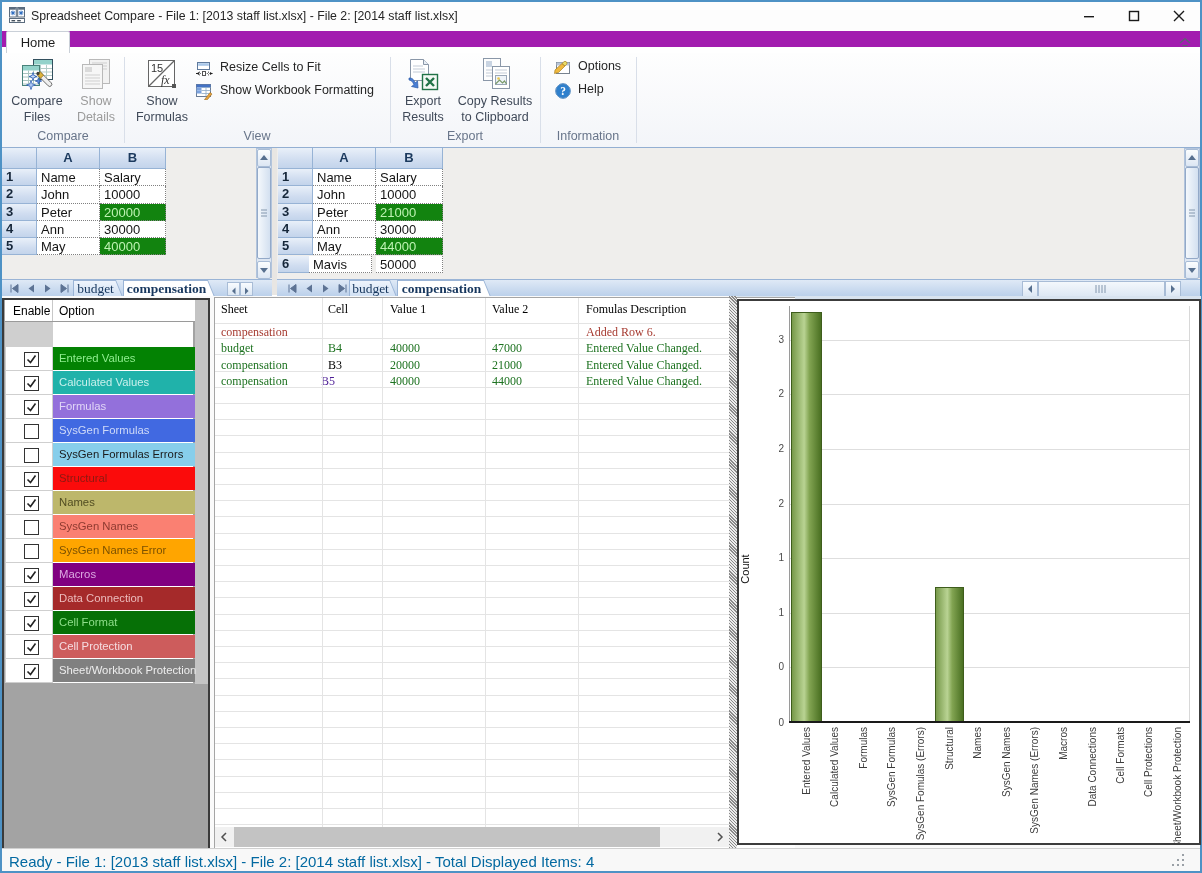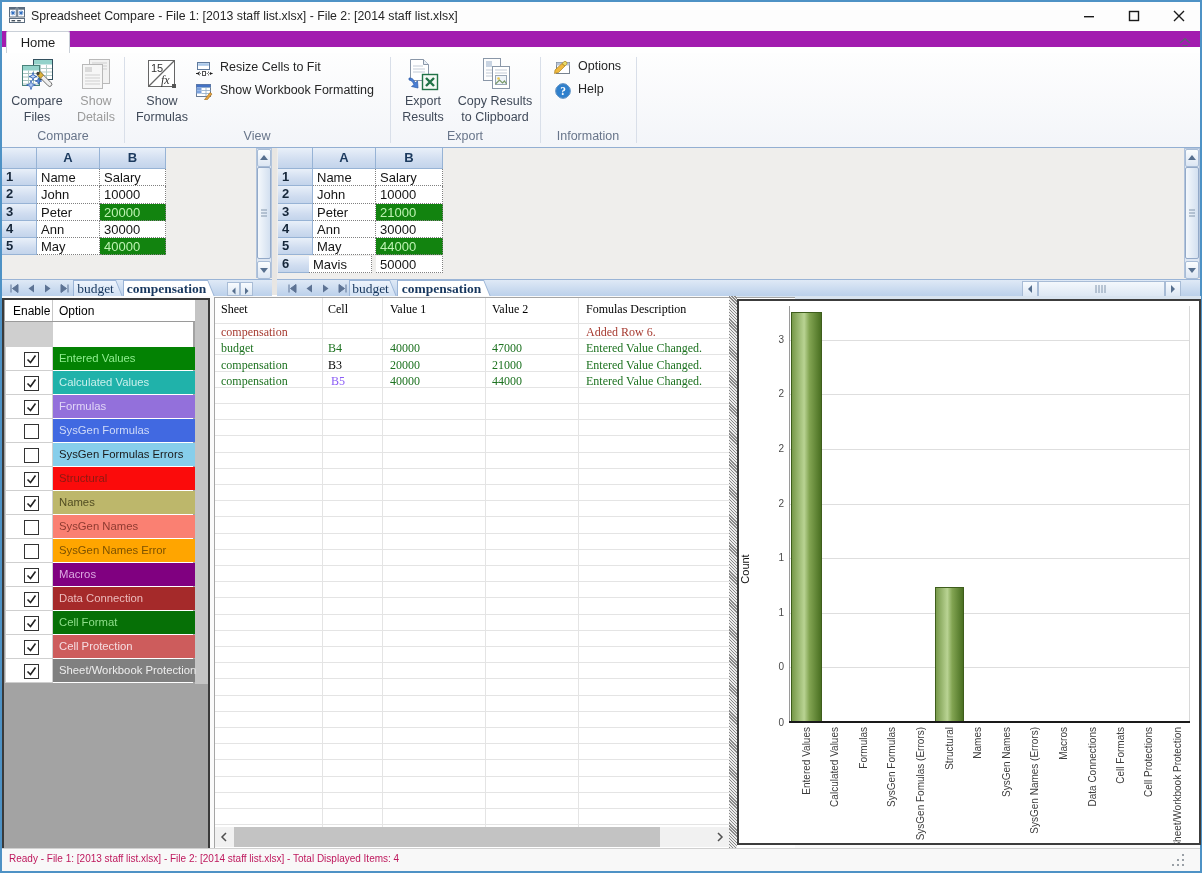--- a/index.html
+++ b/index.html
@@ -52,21 +52,21 @@
   
   #split{position:absolute;left:727px;top:0px;width:8px;height:552px;background:repeating-linear-gradient(45deg,#8a8a8a 0 1px,#ececec 1px 2.2px);}
   
   #chart{position:absolute;left:735px;top:3px;width:464px;height:546px;background:#fff;border:2px solid #3c3c3c;box-sizing:border-box;overflow:hidden;}
   .gl{position:absolute;height:1px;background:#dedede;}
   .ytick{position:absolute;font-size:10px;color:#4a4a4a;text-align:right;width:20px;left:25px;}
   .xlab{position:absolute;font-size:10px;color:#3c3c3c;white-space:nowrap;transform-origin:top right;transform:rotate(-90deg);}
   .bar{position:absolute;border:1px solid #3e5d1c;background:linear-gradient(90deg,#77994a,#b9d393 42%,#82a452 60%,#4a7022);box-sizing:border-box;}
   
   #status{position:absolute;left:0;top:846px;width:1198px;height:23px;background:#f8f8f8;border-top:1px solid #d0d0d0;box-sizing:border-box;}
-  #status span{position:absolute;left:7px;top:4px;font-size:10px;color:#be185d;white-space:nowrap;}
+  #status span{position:absolute;left:7px;top:4px;font-size:15px;color:#0369a1;white-space:nowrap;}
 </style>
 </head>
 <body>
 <div id="win">
   <div id="titlebar">
     <svg class="abs" style="left:7px;top:5px" width="16" height="16" viewBox="0 0 16 16">
       <rect x="0.5" y="0.5" width="6.8" height="9.5" fill="#fff" stroke="#5a6b7d"></rect>
       <rect x="8.7" y="0.5" width="6.8" height="9.5" fill="#fff" stroke="#5a6b7d"></rect>
       <rect x="1" y="1" width="5.8" height="1.7" fill="#5a6b7d"></rect>
       <rect x="9.2" y="1" width="5.8" height="1.7" fill="#5a6b7d"></rect>
@@ -485,21 +485,21 @@
       <div class="rcell" style="left:113px;top:43px;color:#1d7220">B4</div>
       <div class="rcell" style="left:175px;top:43px;color:#1d7220">40000</div>
       <div class="rcell" style="left:277px;top:43px;color:#1d7220">47000</div>
       <div class="rcell" style="left:371px;top:43px;color:#1d7220">Entered Value Changed.</div>
       <div class="rcell" style="left:6px;top:59.5px;color:#1d7220">compensation</div>
       <div class="rcell" style="left:113px;top:59.5px;color:#000000">B3</div>
       <div class="rcell" style="left:175px;top:59.5px;color:#1d7220">20000</div>
       <div class="rcell" style="left:277px;top:59.5px;color:#1d7220">21000</div>
       <div class="rcell" style="left:371px;top:59.5px;color:#1d7220">Entered Value Changed.</div>
       <div class="rcell" style="left:6px;top:75.5px;color:#1d7220">compensation</div>
-      <div class="rcell" style="left:116px;top:75.5px;color:#8b5cf6">B5</div>
+      <div class="rcell" style="left:106px;top:75.5px;color:#4c1d95">B5</div>
       <div class="rcell" style="left:175px;top:75.5px;color:#1d7220">40000</div>
       <div class="rcell" style="left:277px;top:75.5px;color:#1d7220">44000</div>
       <div class="rcell" style="left:371px;top:75.5px;color:#1d7220">Entered Value Changed.</div>
       <div class="rline-h" style="top:25px;width:514px"></div>
       <div class="rline-v" style="left:107px;height:529px"></div>
       <div class="rline-v" style="left:167px;height:529px"></div>
       <div class="rline-v" style="left:270px;height:529px"></div>
       <div class="rline-v" style="left:363px;height:529px"></div>
       <div class="abs" style="left:0;top:529px;width:514px;height:20px;background:#f1f1f1">
         <svg class="abs" style="left:3px;top:4px" width="12" height="12">

